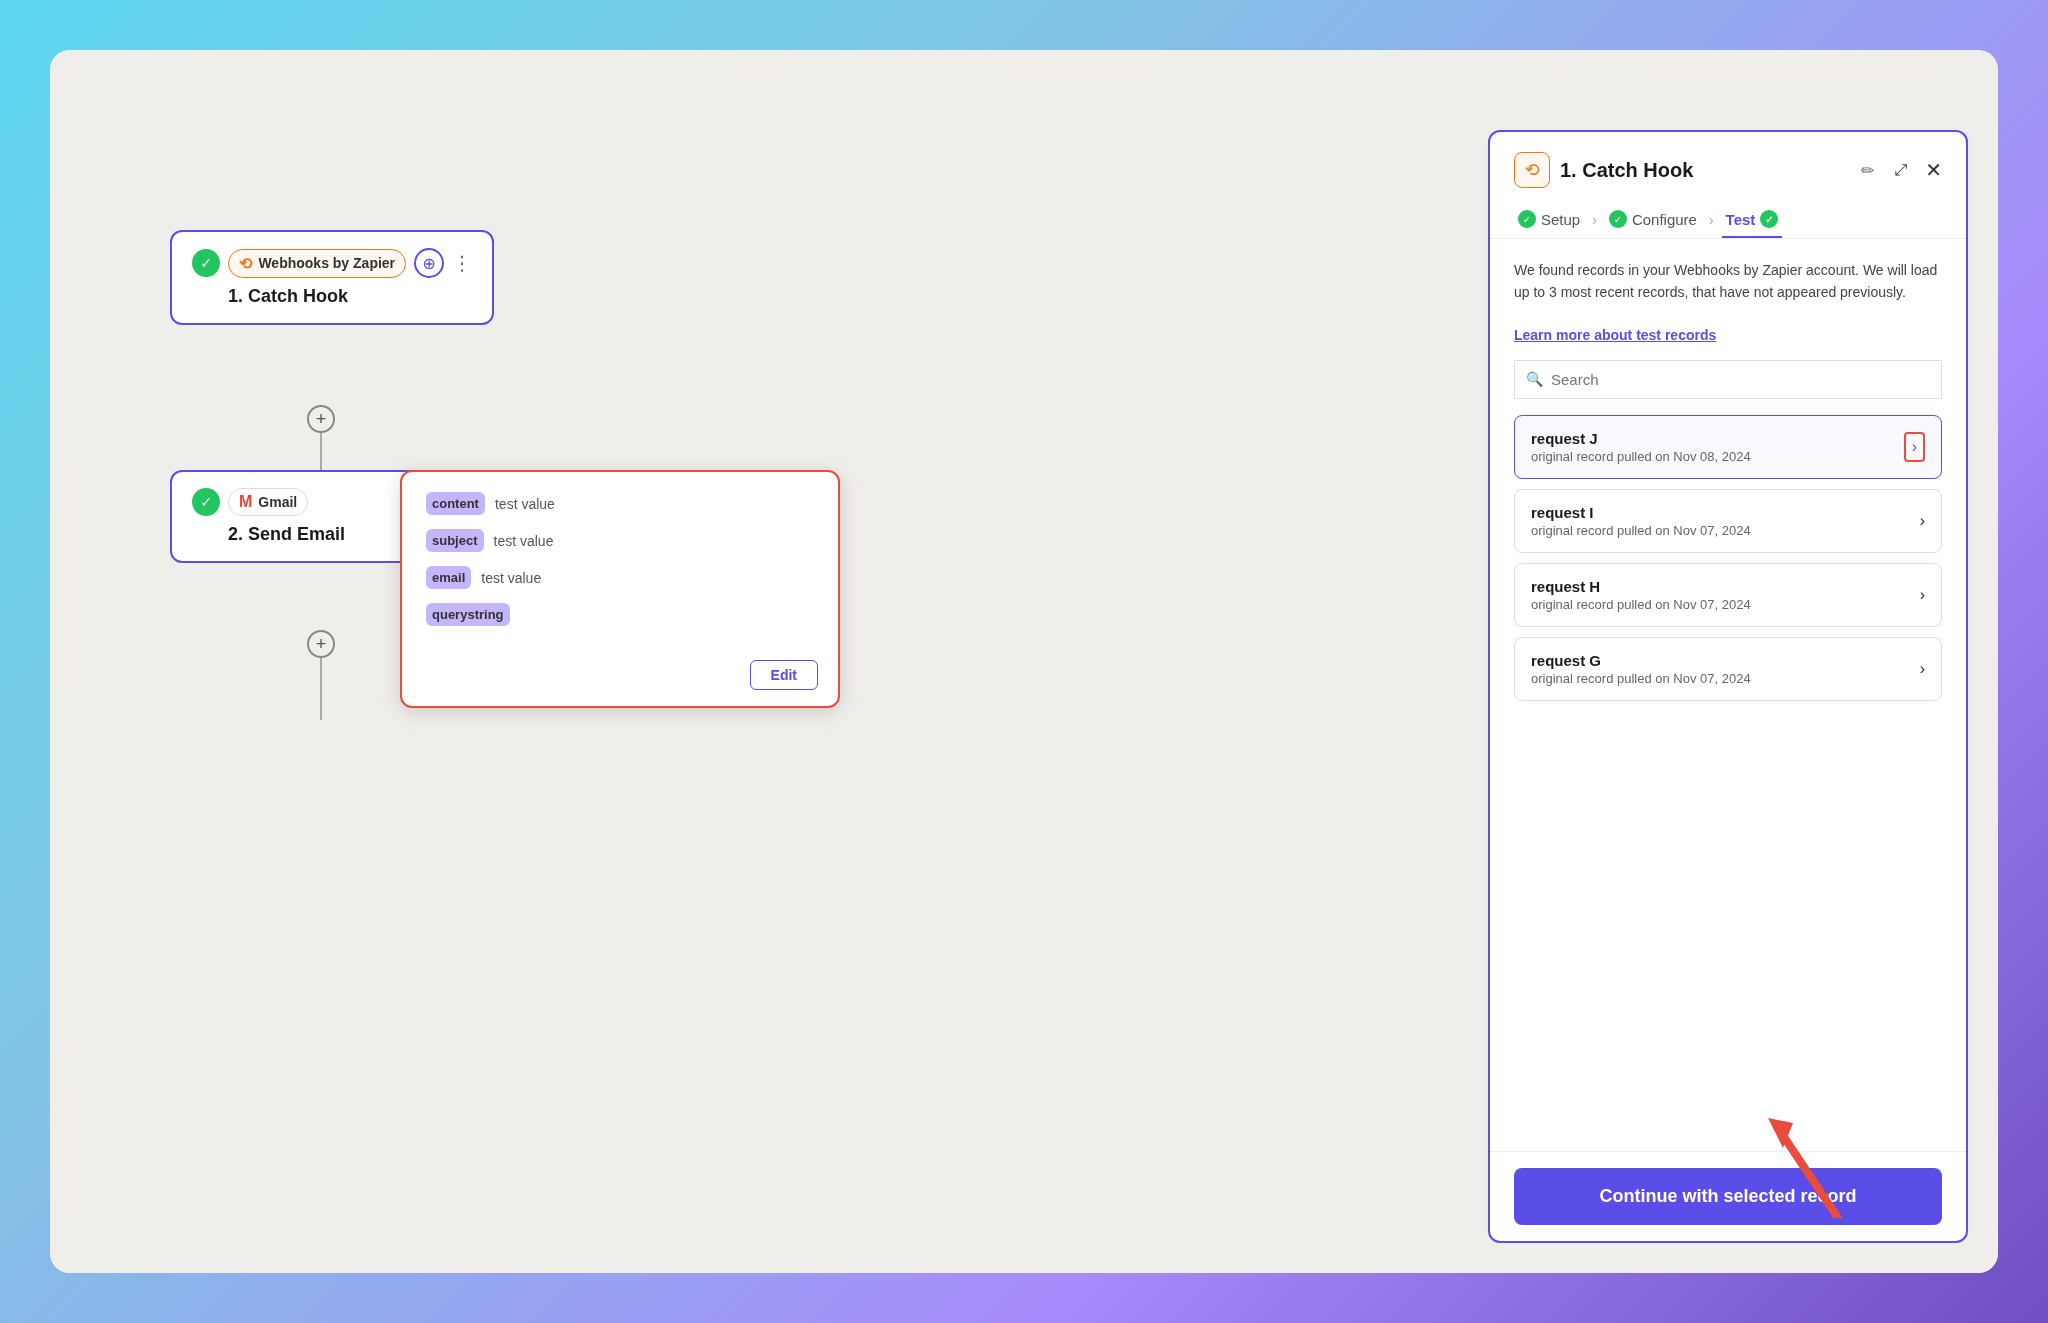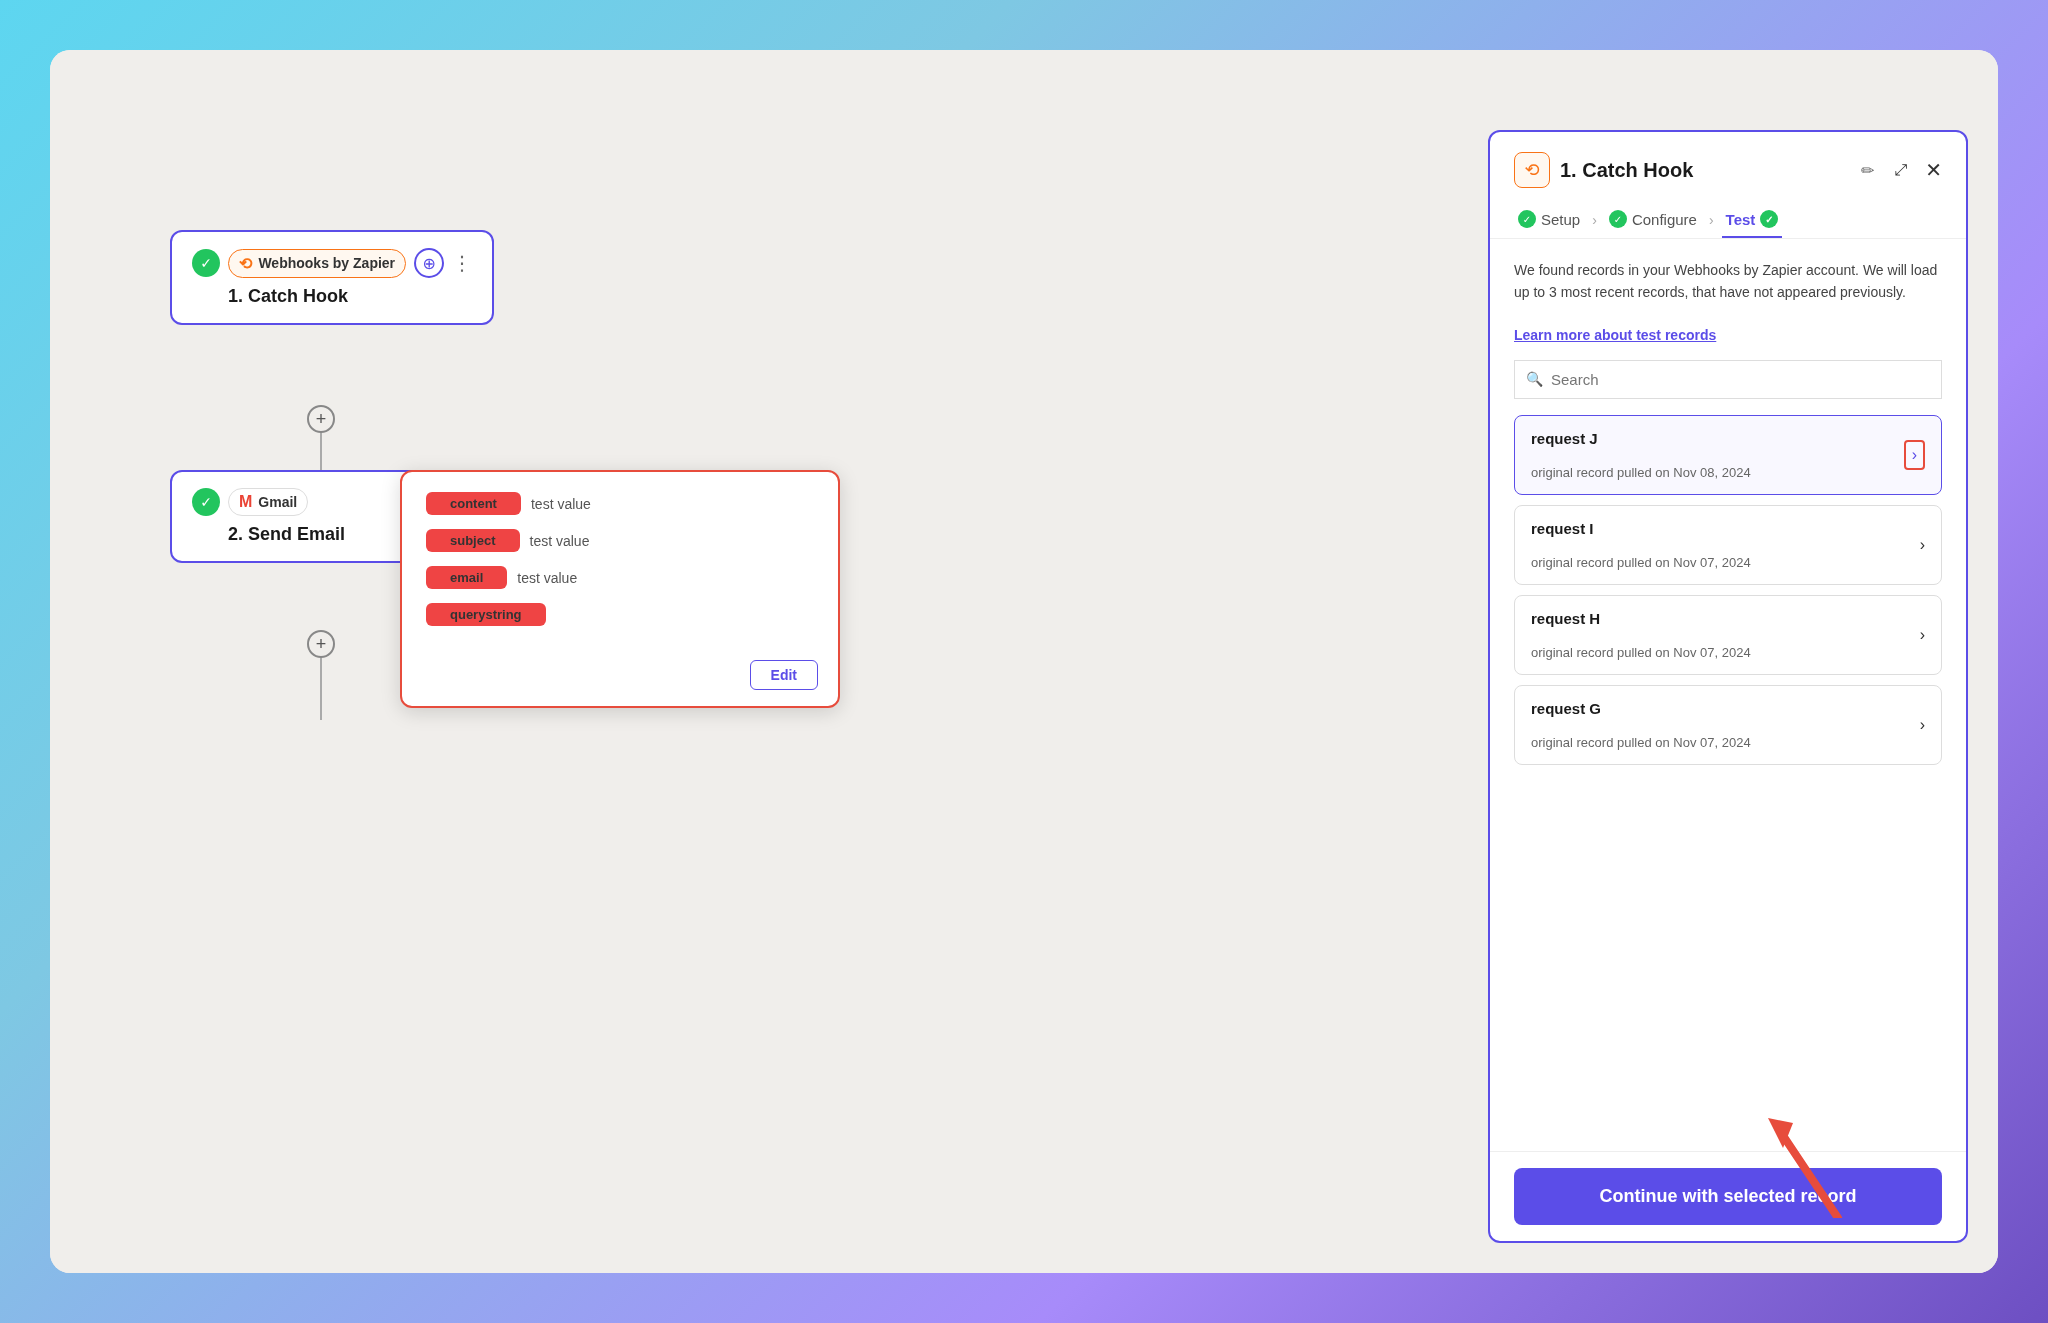--- a/index.html
+++ b/index.html
@@ -167,24 +167,24 @@
     }
 
     .popup-field-row {
       display: flex;
       align-items: center;
       gap: 10px;
       margin-bottom: 14px;
     }
 
     .field-badge {
-      background: #ef4444;
+      background: #c4b5fd;
       color: #333;
       border-radius: 6px;
-      padding: 4px 24px;
+      padding: 4px 6px;
       font-size: 13px;
       font-weight: 600;
       white-space: nowrap;
     }
 
     .field-value {
       color: #555;
       font-size: 14px;
       text-align: right;
     }
@@ -389,21 +389,21 @@
     }
 
     .record-item.selected {
       border-color: #5b4de8;
       background: #f9f8ff;
     }
 
     .record-info {
       display: flex;
       flex-direction: column;
-      gap: 18px;
+      gap: 2px;
     }
 
     .record-name {
       font-size: 15px;
       font-weight: 700;
       color: #1a1a1a;
     }
 
     .record-date {
       font-size: 13px;

